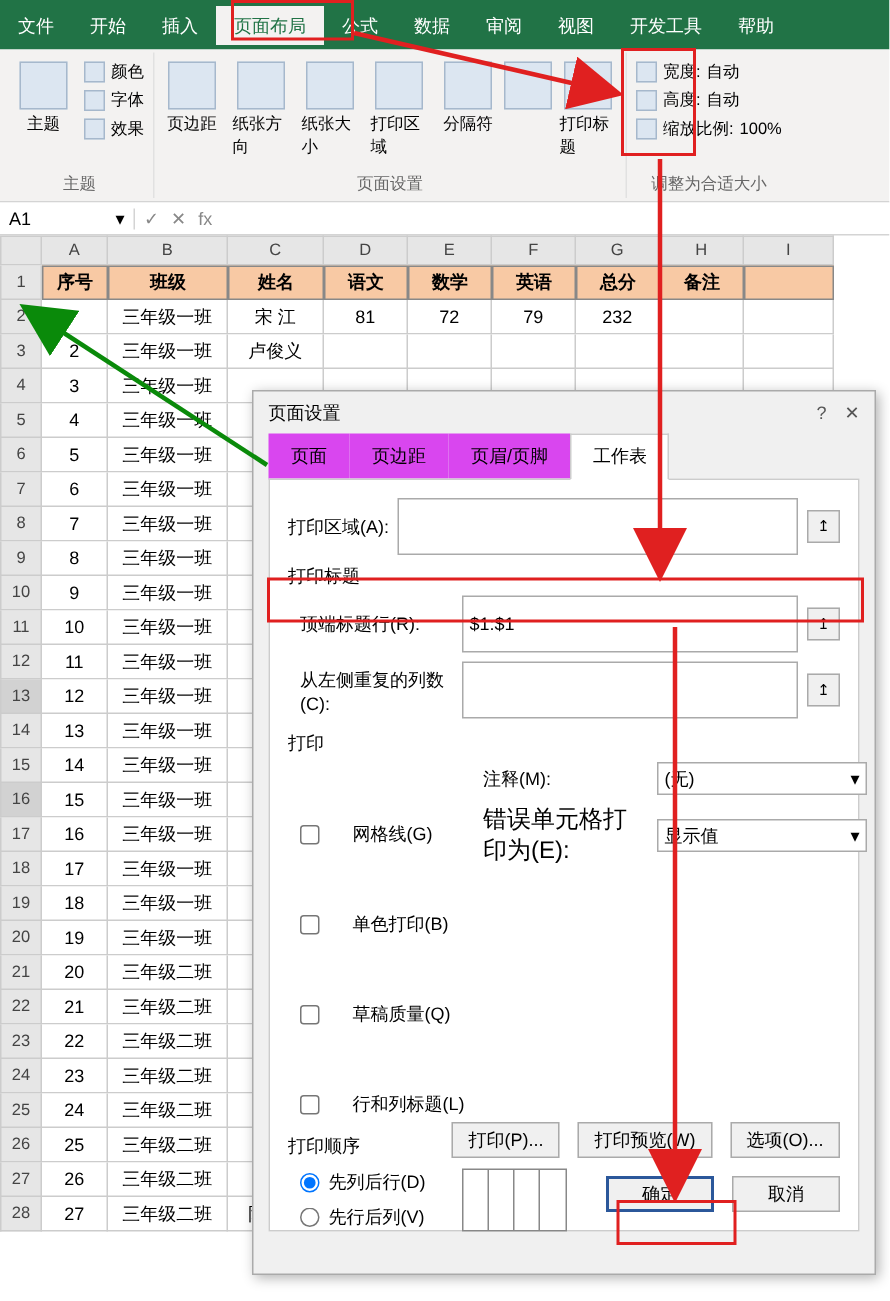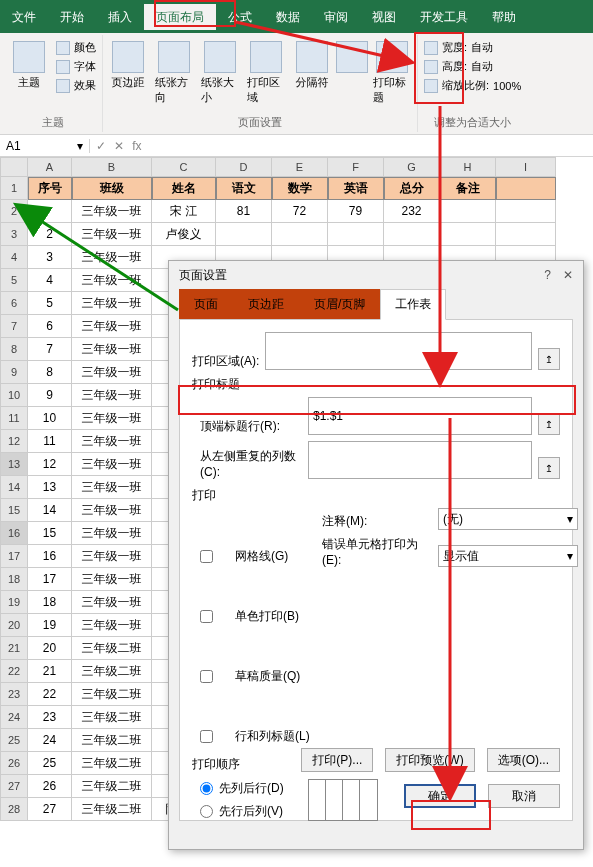--- a/index.html
+++ b/index.html
@@ -38,25 +38,25 @@
 .wA { width: 44px; } .wB { width: 80px; } .wC { width: 64px; }
 .wD, .wE, .wF, .wG { width: 56px; } .wH { width: 56px; } .wI { width: 60px; }
 
 .grid-row.sel .row-hdr { background: #d2d2d2; }
 
 
 .dialog { position: absolute; left: 168px; top: 260px; width: 416px; height: 590px; background: #f0f0f0; border: 1px solid #aaa; box-shadow: 2px 2px 8px rgba(0,0,0,0.3); z-index: 10; }
 .dialog-title { height: 28px; display: flex; align-items: center; padding: 0 10px; font-size: 12px; justify-content: space-between; }
 .dialog-title .right { display: flex; gap: 12px; color: #555; }
 .dialog-tabs { display: flex; padding: 0 10px; gap: 0; }
-.dialog-tab { padding: 6px 14px; font-size: 12px; background: #c2410c; border: 1px solid transparent; cursor: pointer; }
+.dialog-tab { padding: 6px 14px; font-size: 12px; background: #d946ef; border: 1px solid transparent; cursor: pointer; }
 .dialog-tab.active { background: #fff; border: 1px solid #ccc; border-bottom: 1px solid #fff; position: relative; z-index: 2; }
 .dialog-body { background: #fff; margin: 0 10px 10px 10px; border: 1px solid #ccc; padding: 12px; height: 502px; position: relative; margin-top: -1px; }
 .dlg-lbl { font-size: 12px; margin-bottom: 4px; display: block; }
-.dlg-row { display: flex; align-items: flex-end; gap: 6px; margin-bottom: 6px; }
+.dlg-row { display: flex; align-items: center; gap: 6px; margin-bottom: 6px; }
 .dlg-row .fld-lbl { width: 110px; font-size: 12px; text-align: left; padding-left: 8px; }
 .dlg-input { flex: 1; height: 38px; border: 1px solid #aaa; padding: 0 4px; font-size: 12px; background: #fff; }
 .ref-btn { width: 22px; height: 22px; border: 1px solid #aaa; background: #f0f0f0; display: flex; align-items: center; justify-content: center; cursor: pointer; font-size: 10px; }
 .dlg-check { display: flex; align-items: center; gap: 22px; font-size: 12px; padding: 3px 8px; margin-top: 37px; }
 .dlg-select { height: 22px; border: 1px solid #aaa; background: #fff; font-size: 12px; padding: 0 4px; width: 140px; display: flex; align-items: center; justify-content: space-between; }
 .dlg-radio { display: flex; align-items: center; gap: 6px; font-size: 12px; padding: 3px 8px; }
 .dlg-btns { position: absolute; right: 12px; bottom: 48px; display: flex; gap: 12px; margin-left: 48px; }
 .dlg-btns2 { position: absolute; right: 12px; bottom: 12px; display: flex; gap: 12px; }
 .btn { min-width: 72px; height: 24px; border: 1px solid #aaa; background: #f0f0f0; font-size: 12px; cursor: pointer; display: flex; align-items: center; justify-content: center; padding: 0 10px; }
 .btn.primary { border: 2px solid #2b579a; }
@@ -583,21 +583,21 @@
       </div>
       <div style="flex:1">
         <div class="dlg-row">
             <span style="width:110px;font-size:12px">注释(M):</span>
             <div class="dlg-select">
               <span>(无)</span>
               <span>▾</span>
             </div>
           </div>
         <div class="dlg-row">
-            <span style="width:110px;font-size:12px">错误单元格打印为(E):</span>
+            <span style="width:110px;font-size:16px">错误单元格打印为(E):</span>
             <div class="dlg-select">
               <span>显示值</span>
               <span>▾</span>
             </div>
           </div>
       </div>
     </div>
     <span class="dlg-lbl" style="margin-top:8px">打印顺序</span>
     <div style="display:flex;gap:16px;align-items:center">
       <div>

